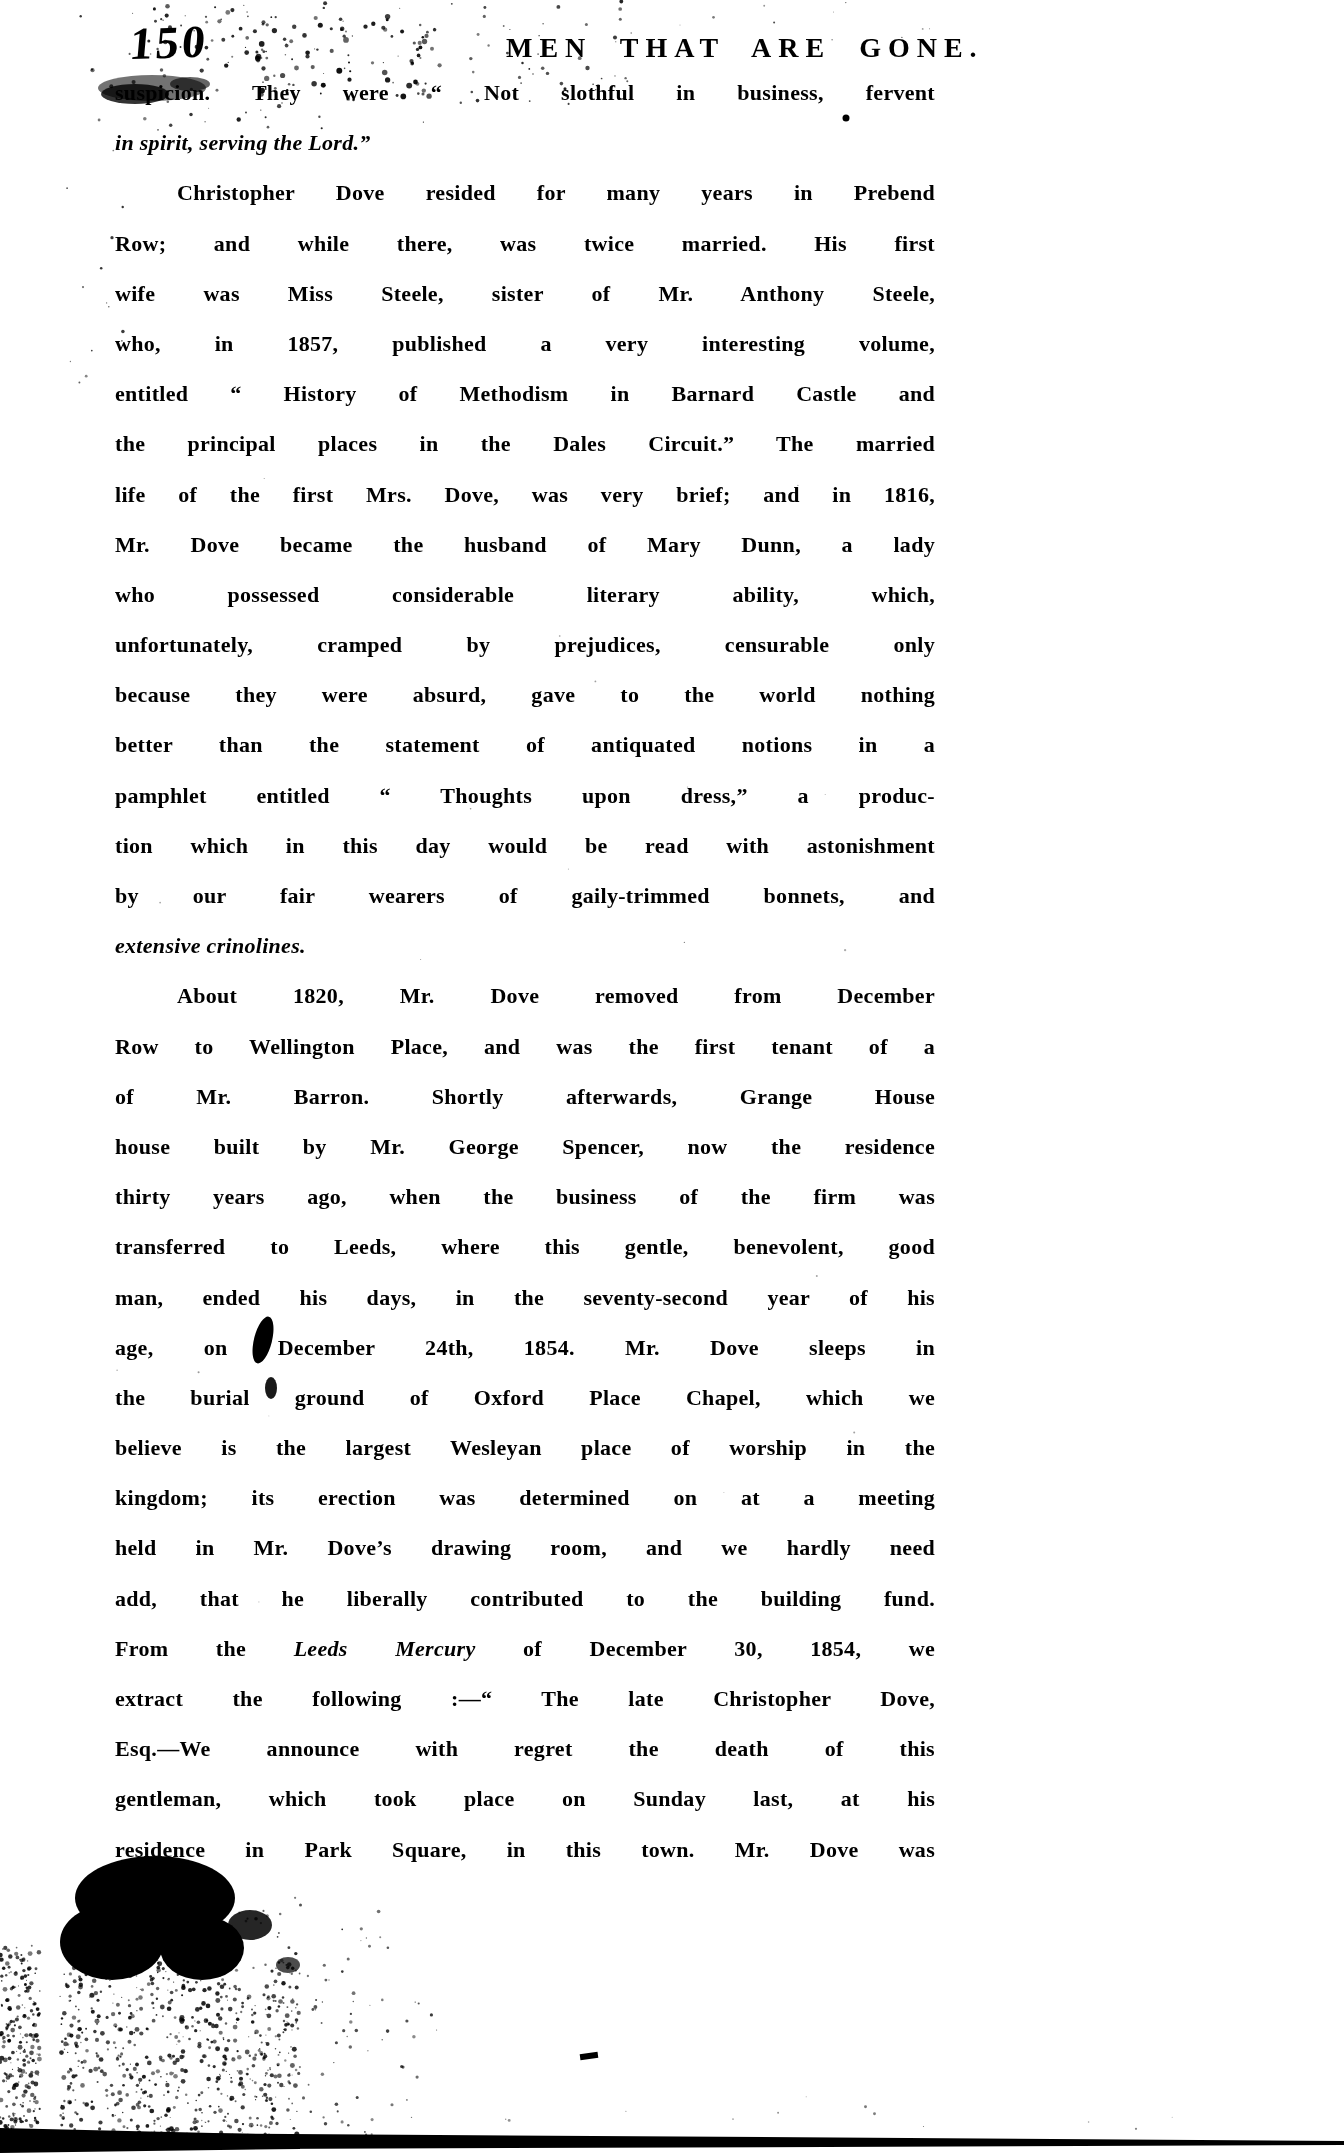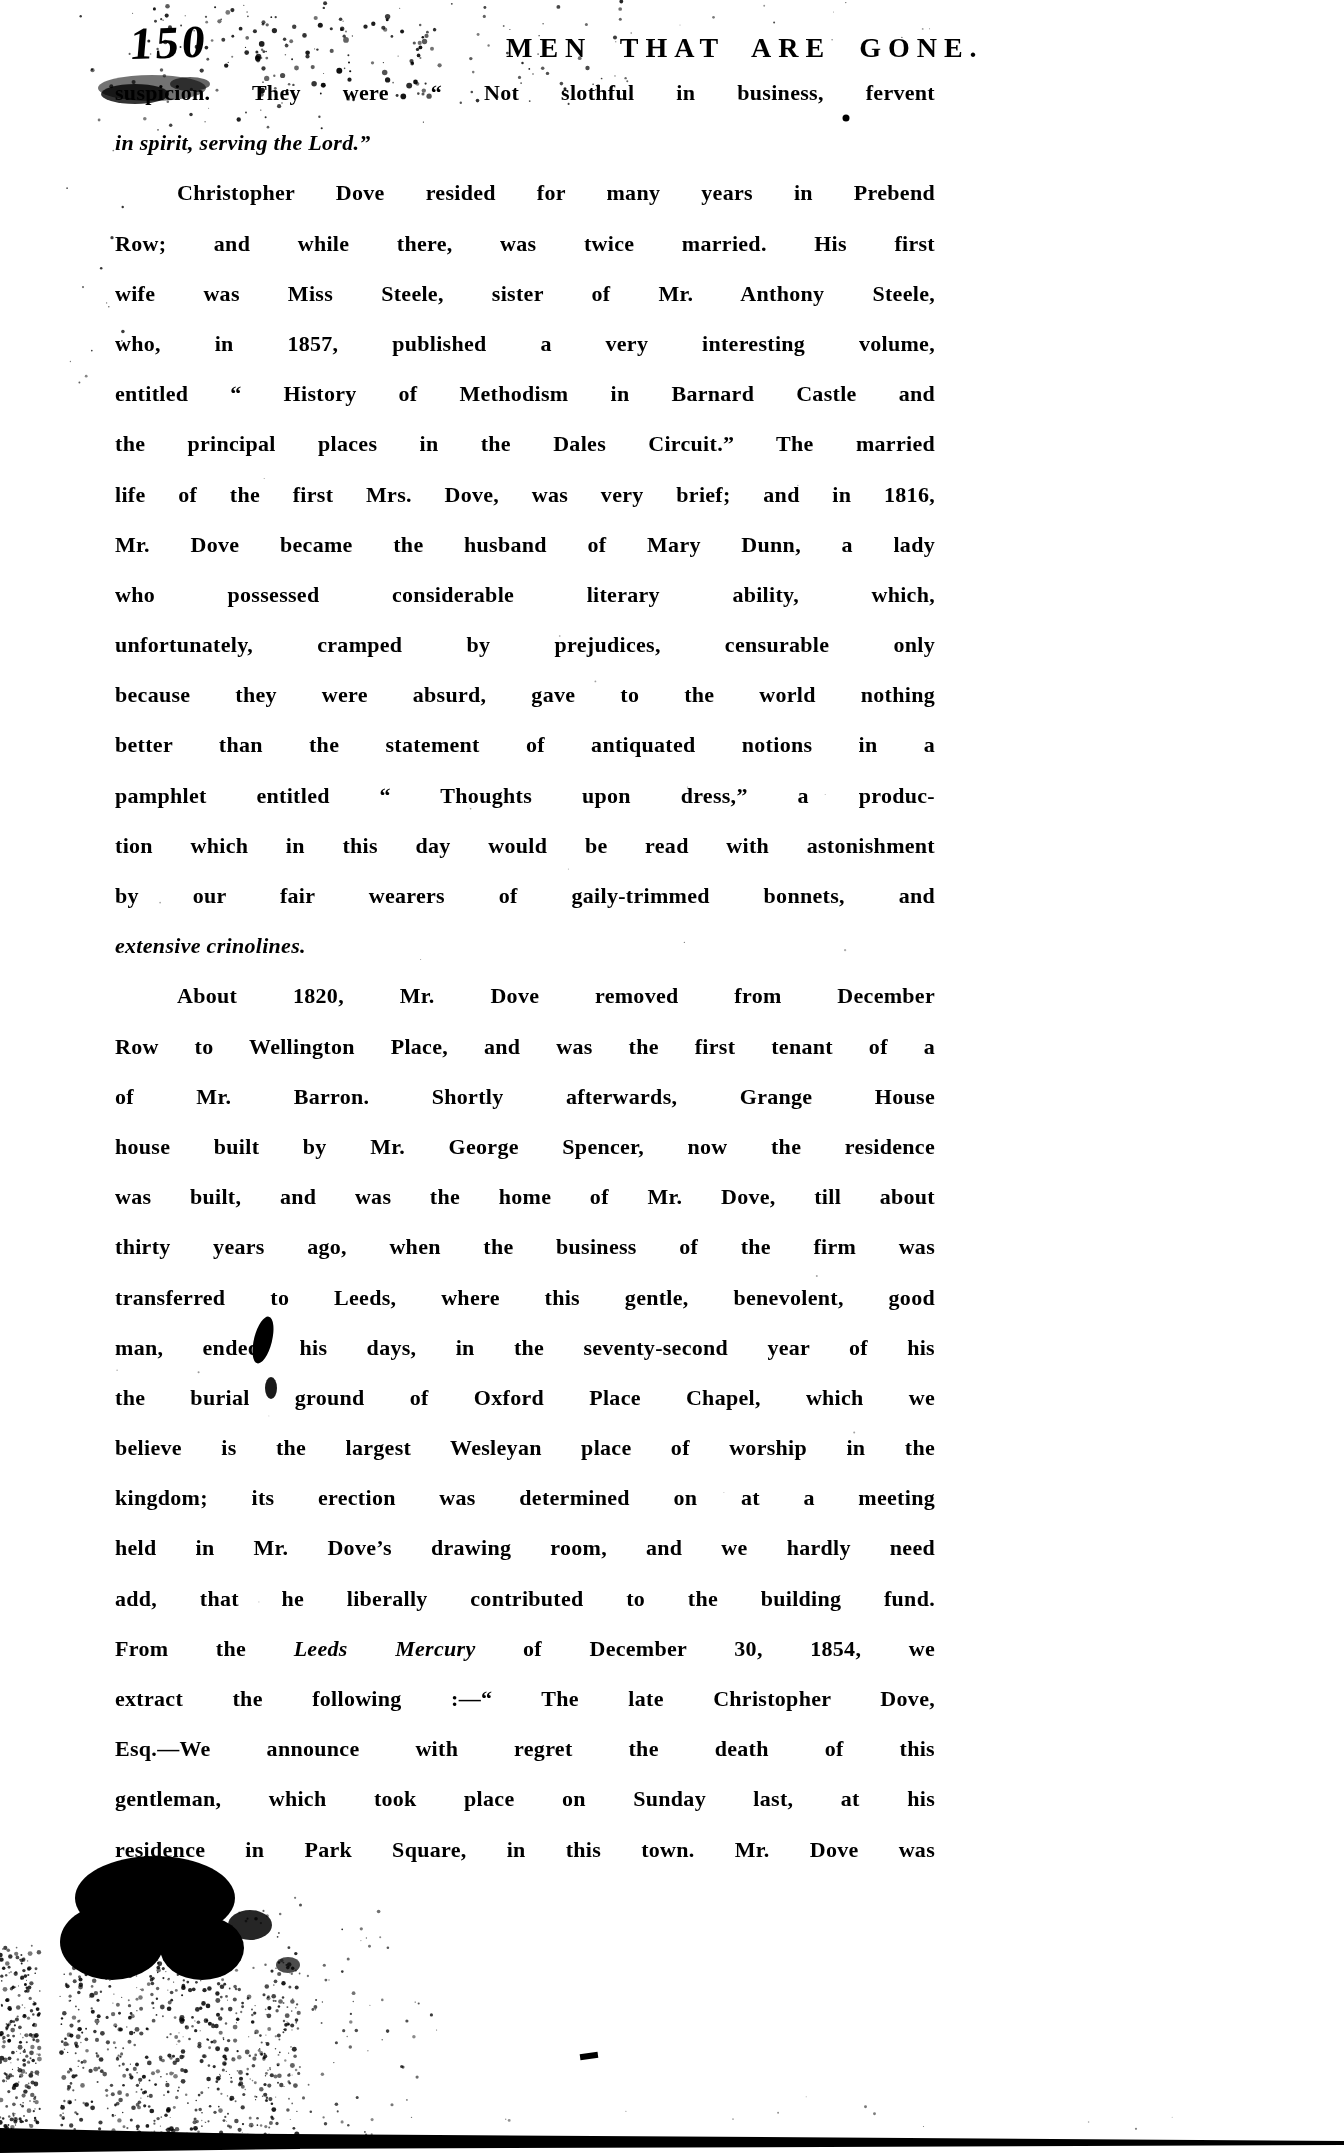--- a/index.html
+++ b/index.html
@@ -65,24 +65,24 @@
       <div class="line"><span>because they were absurd, gave to the world nothing</span></div>
       <div class="line"><span>better than the statement of antiquated notions in a</span></div>
       <div class="line"><span>pamphlet entitled “ Thoughts upon dress,” a produc-</span></div>
       <div class="line"><span>tion which in this day would be read with astonishment</span></div>
       <div class="line"><span>by our fair wearers of gaily-trimmed bonnets, and</span></div>
       <div class="line noj"><span>extensive crinolines.</span></div>
       <div class="line ind"><span>About 1820, Mr. Dove removed from December</span></div>
       <div class="line"><span>Row to Wellington Place, and was the first tenant of a</span></div>
       <div class="line"><span>of Mr. Barron.  Shortly afterwards, Grange House</span></div>
       <div class="line"><span>house built by Mr. George Spencer, now the residence</span></div>
-      <div class="line"><span>was built, and was the home of Mr. Dove, till about</span></div>
       <div class="line"><span>thirty years ago, when the business of the firm was</span></div>
       <div class="line"><span>transferred to Leeds, where this gentle, benevolent, good</span></div>
       <div class="line"><span>man, ended his days, in the seventy-second year of his</span></div>
+      <div class="line"><span>age, on December 24th, 1854.  Mr. Dove sleeps in</span></div>
       <div class="line"><span>the burial ground of Oxford Place Chapel, which we</span></div>
       <div class="line"><span>believe is the largest Wesleyan place of worship in the</span></div>
       <div class="line"><span>kingdom; its erection was determined on at a meeting</span></div>
       <div class="line"><span>held in Mr. Dove’s drawing room, and we hardly need</span></div>
       <div class="line"><span>add, that he liberally contributed to the building fund.</span></div>
       <div class="line"><span>From the </span><i>Leeds Mercury</i><span> of December 30, 1854, we</span></div>
       <div class="line"><span>extract the following :—“ The late Christopher Dove,</span></div>
       <div class="line"><span>Esq.—We announce with regret the death of this</span></div>
       <div class="line"><span>gentleman, which took place on Sunday last, at his</span></div>
       <div class="line"><span>residence in Park Square, in this town.  Mr. Dove was</span></div>

